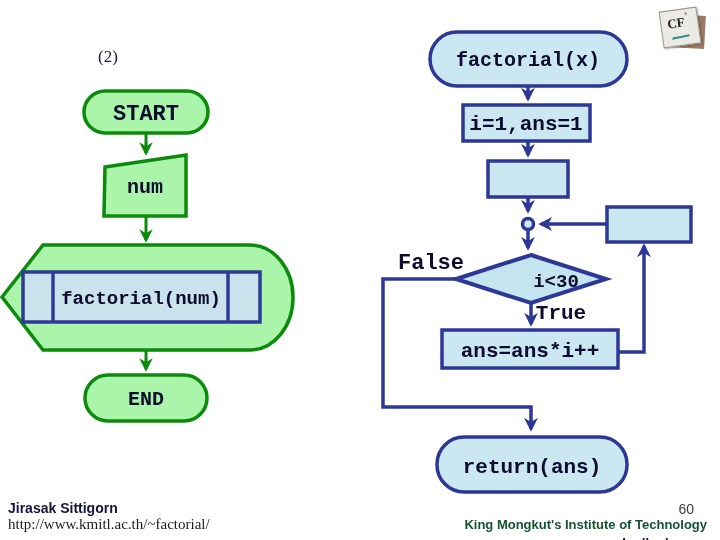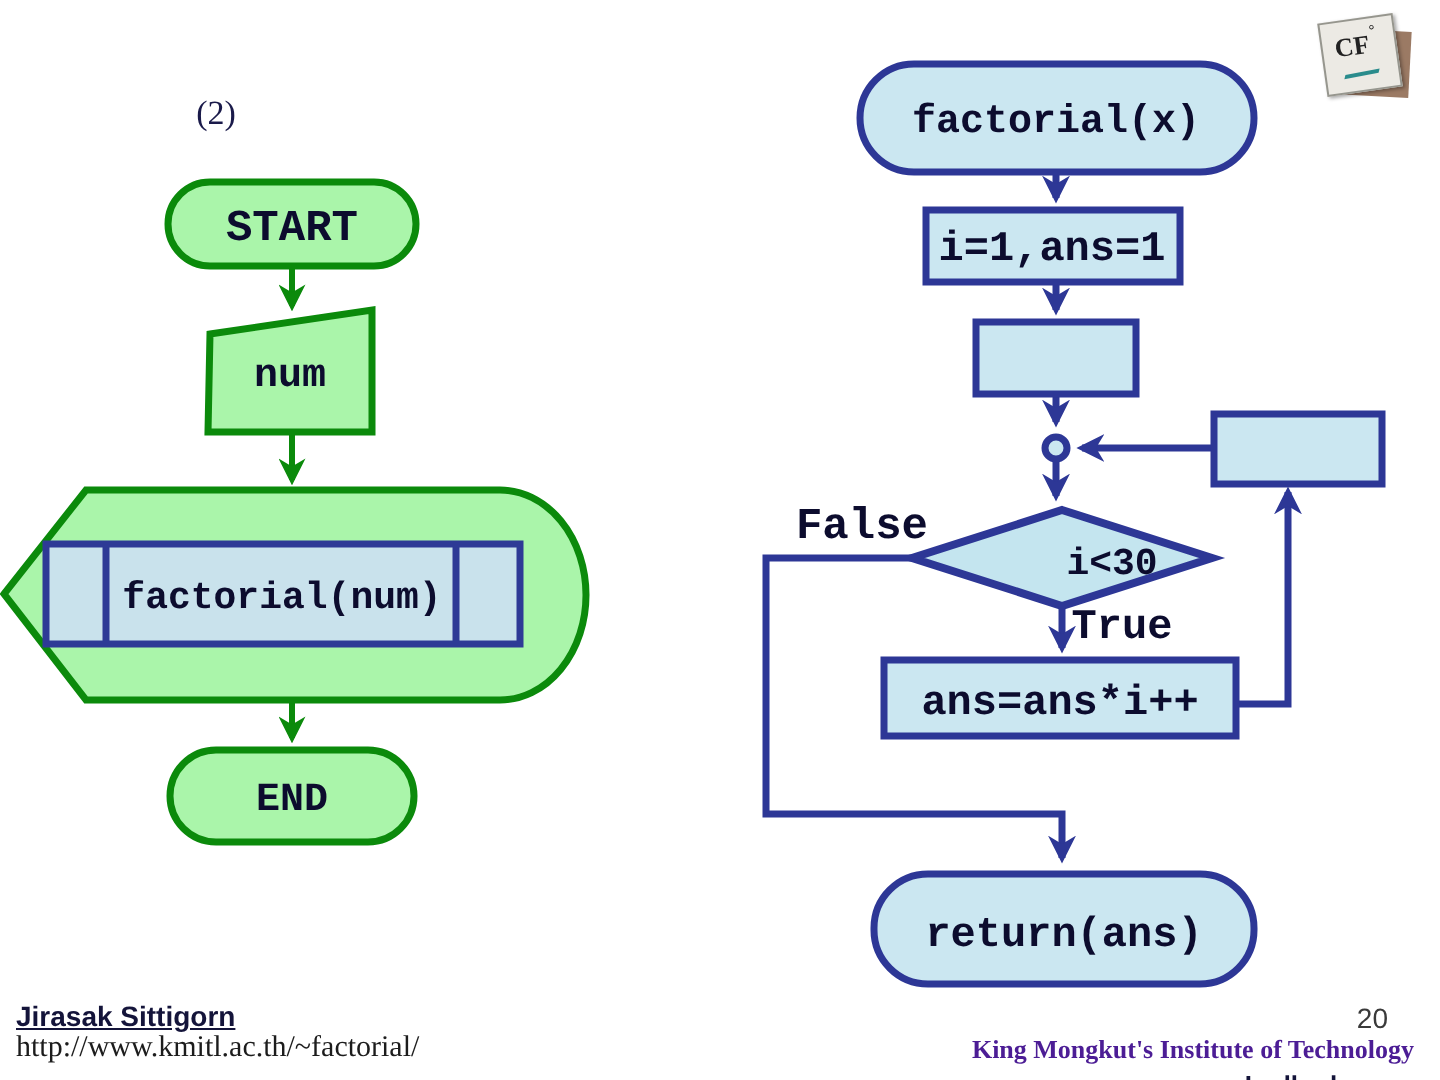--- a/index.html
+++ b/index.html
@@ -19,24 +19,24 @@
   text.mono {
     font-family:"Liberation Mono","DejaVu Sans Mono",monospace;
     font-weight:bold; fill:#0c0c2e; text-anchor:middle;
   }
   text.serif {
     font-family:"Liberation Serif","DejaVu Serif",serif;
     fill:#1a1a4a; text-anchor:middle; font-size:17px;
   }
 
   
-  .author { position:absolute; left:8px; top:500px; font-weight:bold; font-size:14px; color:#14143a;text-decoration:underline; }
+  .author { position:absolute; left:8px; top:500px; font-weight:bold; font-size:14px; color:#14143a; }
   .url    { position:absolute; left:8px; top:516px; font-family:"Liberation Serif","DejaVu Serif",serif; font-size:15px; color:#1c1c1c; }
   .page-num  { position:absolute; right:26px; top:501px; font-size:14px; color:#3a3a3a; }
-  .institute { position:absolute; right:13px; top:517px; font-weight:bold; font-size:13px; color:#4c1d95;font-family:Liberation Serif, serif; }
+  .institute { position:absolute; right:13px; top:517px; font-weight:bold; font-size:13px; color:#14532d; }
   .institute2{ position:absolute; right:24px; top:535px; font-weight:bold; font-size:13px; color:#14143a; }
 
   
   .logo { position:absolute; left:660px; top:8px; width:48px; height:46px; }
   .logo-back {
     position:absolute; right:3px; top:7px; width:37px; height:33px;
     background:#9b7a64; transform:rotate(3deg);
   }
   .logo-front {
     position:absolute; left:1px; top:1px; width:36px; height:35px;
@@ -134,17 +134,17 @@
     <div class="logo-back"></div>
     <div class="logo-front">
       <span class="logo-text">CF</span>
       <span class="logo-deg">°</span>
       <div class="logo-scribble"></div>
     </div>
   </div>
 
   <div class="author">Jirasak Sittigorn</div>
   <div class="url">http://www.kmitl.ac.th/~factorial/</div>
-  <div class="page-num">20</div>
+  <div class="page-num">60</div>
   <div class="institute">King Mongkut's Institute of Technology</div>
   <div class="institute2">Ladkrabang</div>
 
 </div>
 
 </body></html>

